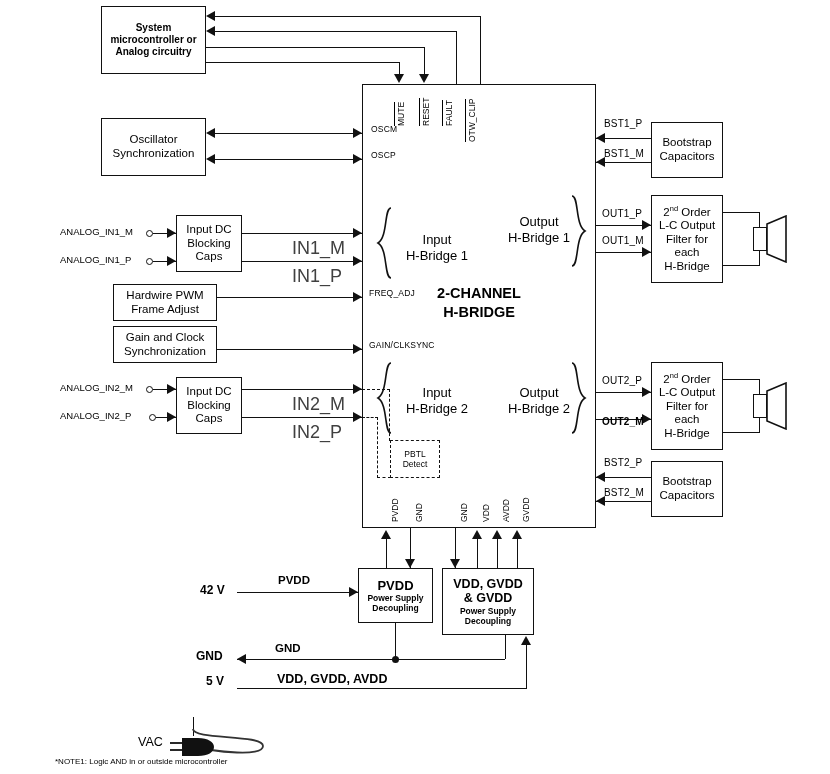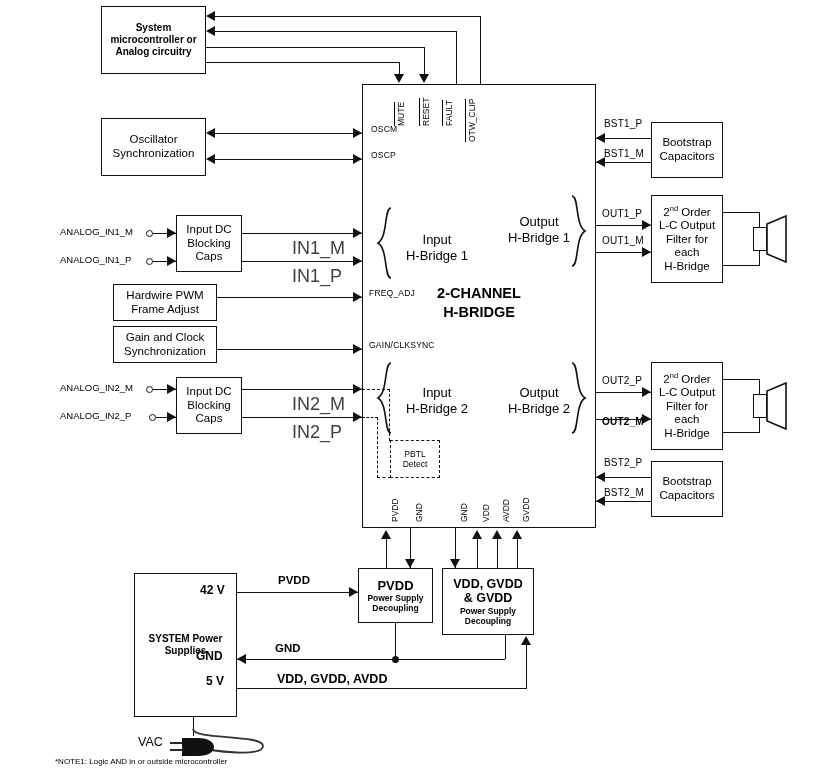--- a/index.html
+++ b/index.html
@@ -287,24 +287,20 @@
   <div class="ar ar-r" style="left:642px;top:414px;"></div>
   <div class="pinlbl" style="left:602px;top:416px;font-size:10px;font-weight:bold;">OUT2_M</div>
 
   <div class="h" style="left:596px;top:477px;width:55px;"></div>
   <div class="ar ar-l" style="left:596px;top:472px;"></div>
   <div class="pinlbl" style="left:604px;top:457px;font-size:10px;">BST2_P</div>
   <div class="h" style="left:596px;top:501px;width:55px;"></div>
   <div class="ar ar-l" style="left:596px;top:496px;"></div>
   <div class="pinlbl" style="left:604px;top:487px;font-size:10px;">BST2_M</div>
 
-  <div class="box" style="left:134px;top:573px;width:103px;height:144px;font-size:10px;font-weight:bold;">
-    <div>SYSTEM Power</div>
-    <div>Supplies</div>
-  </div>
   <div class="lbl bold" style="left:200px;top:584px;font-size:12px;">42 V</div>
   <div class="lbl bold" style="left:196px;top:650px;font-size:12px;">GND</div>
   <div class="lbl bold" style="left:206px;top:675px;font-size:12px;">5 V</div>
 
   <div class="box" style="left:358px;top:568px;width:75px;height:55px;font-size:8.5px;font-weight:bold;">
     <div style="font-size:13px;">PVDD</div>
     <div>Power Supply</div>
     <div>Decoupling</div>
   </div>
 

